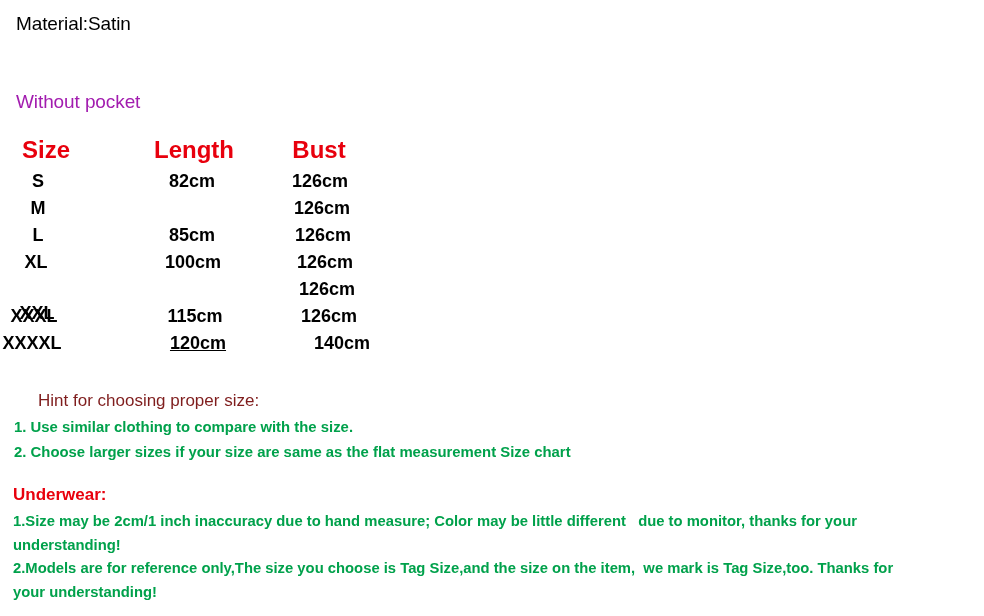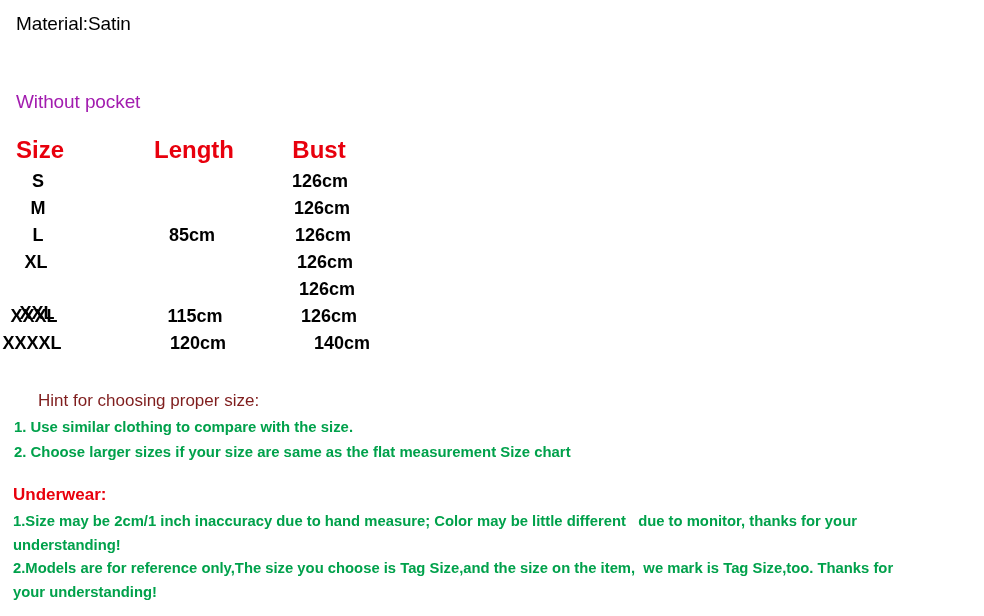--- a/index.html
+++ b/index.html
@@ -80,42 +80,42 @@
   }
   
   .size-table .col-size   { left: 0px;   width: 76px;  }
   .size-table .col-length { left: 132px; width: 120px; }
   .size-table .col-bust   { left: 256px; width: 128px; }
 
   .size-table .row.header .cell {
     color: #e8000d;
     font-size: 24px;
   }
-  .size-table .row.header .col-size   { left: 2px;   width: 76px; }
+  .size-table .row.header .col-size   { left: 8px;   width: 76px; }
   .size-table .row.header .col-length { left: 134px; width: 120px; }
   .size-table .row.header .col-bust   { left: 258px; width: 122px; }
 
   .size-table .row.data .cell {
     color: #000000;
     font-size: 18px;
   }
 
   
   .size-table .row.data.r0 .col-bust { transform: translateX(0px); }
   .size-table .row.data.r1 .col-bust { transform: translateX(2px); }
   .size-table .row.data.r2 .col-bust { transform: translateX(3px); }
   .size-table .row.data.r3 .col-bust { transform: translateX(5px); }
   .size-table .row.data.r4 .col-bust { transform: translateX(7px); }
   .size-table .row.data.r5 .col-bust { transform: translateX(9px); }
   .size-table .row.data.r6 .col-bust { transform: translateX(22px); }
 
   .size-table .row.data.r3 .col-length { transform: translateX(1px); }
   .size-table .row.data.r4 .col-length { transform: translateX(2px); }
   .size-table .row.data.r5 .col-length { transform: translateX(3px); }
-  .size-table .row.data.r6 .col-length { transform: translateX(6px); }
+  .size-table .row.data.r6 .col-length { transform: translateX(6px); text-decoration: underline; }
 
   .size-table .row.data.r3 .col-size { transform: translateX(-2px); }
   .size-table .row.data.r4 .col-size { transform: translateX(-1px); margin-top: 24px; }
   .size-table .row.data.r5 .col-size { transform: translateX(-4px); }
   .size-table .row.data.r6 .col-size { transform: translateX(-6px); }
 
   
   .hint-title {
     position: absolute;
     left: 38px;
@@ -178,36 +178,38 @@
   <div class="size-table">
 
     <div class="row header">
       <div class="cell col-size">Size</div>
       <div class="cell col-length">Length</div>
       <div class="cell col-bust">Bust</div>
     </div>
 
     <div class="row data r0">
       <div class="cell col-size">S</div>
+      <div class="cell col-length">82cm</div>
       <div class="cell col-bust">126cm</div>
     </div>
 
     <div class="row data r1">
       <div class="cell col-size">M</div>
       <div class="cell col-bust">126cm</div>
     </div>
 
     <div class="row data r2">
       <div class="cell col-size">L</div>
       <div class="cell col-length">85cm</div>
       <div class="cell col-bust">126cm</div>
     </div>
 
     <div class="row data r3">
       <div class="cell col-size">XL</div>
+      <div class="cell col-length">100cm</div>
       <div class="cell col-bust">126cm</div>
     </div>
 
     <div class="row data r4">
       <div class="cell col-size">XXL</div>
       <div class="cell col-bust">126cm</div>
     </div>
 
     <div class="row data r5">
       <div class="cell col-size">XXXL</div>

